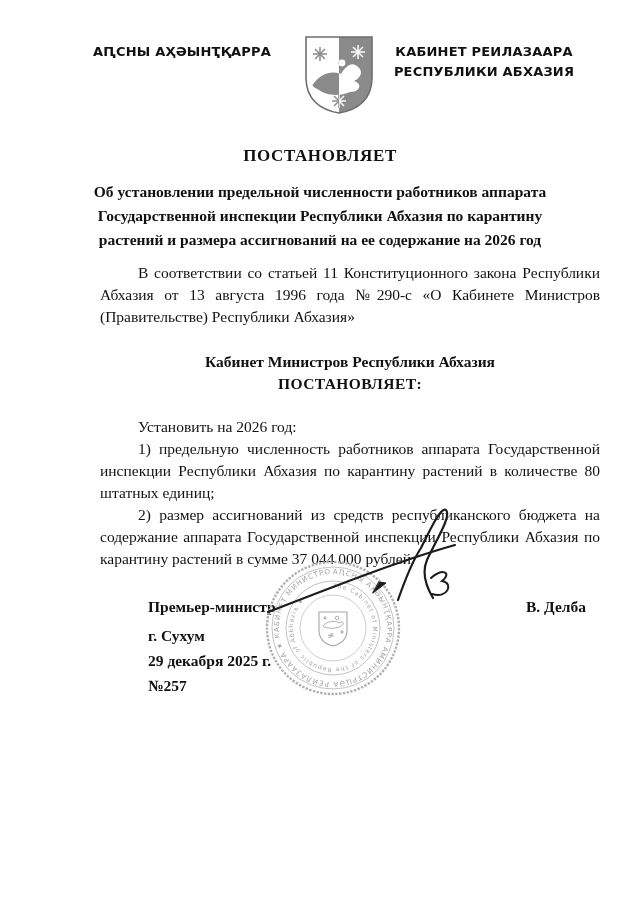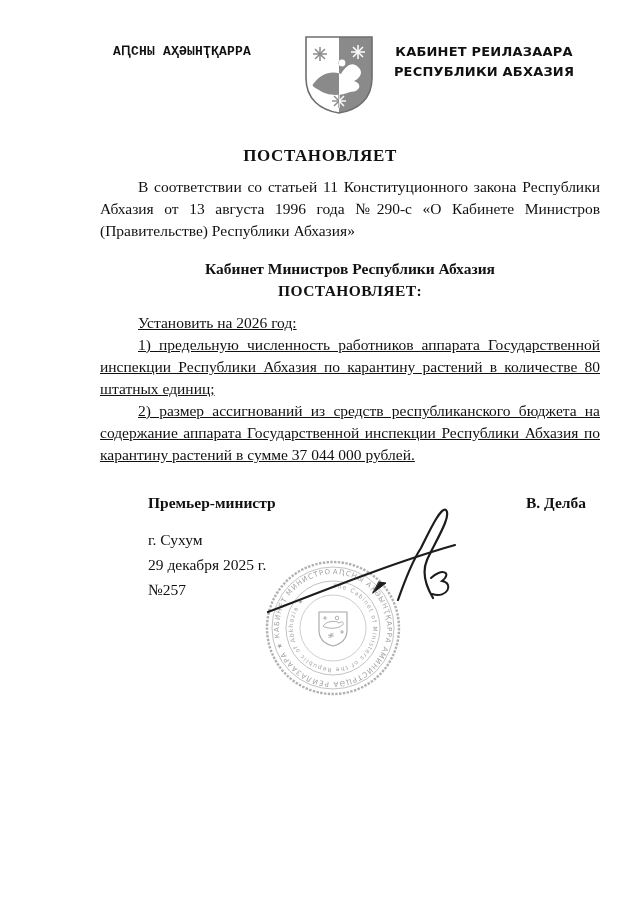--- a/index.html
+++ b/index.html
@@ -10,46 +10,46 @@
   }
   .page { position:relative; width:640px; height:905px; background:#fff; }
 
   
   .header {
     display:flex; justify-content:space-between; align-items:flex-start;
     padding:36px 50px 0 64px;
     font-family:"DejaVu Sans","Liberation Sans",sans-serif;
     font-weight:bold; font-size:13px; line-height:20px;
   }
-  .org-left  { width:236px; text-align:center; margin-top:6px; letter-spacing:0.2px;font-family:Liberation Mono, monospace; }
+  .org-left  { width:236px; text-align:center; margin-top:6px; letter-spacing:0.2px; }
   .org-right { width:212px; text-align:center; margin-top:6px; letter-spacing:0.2px; }
   .emblem-wrap { width:72px; height:82px; margin-top:-2px; }
 
   
   .doc-title {
     text-align:center; font-weight:bold; font-size:17px;
     margin-top:30px; letter-spacing:0.6px;
   }
   .doc-subject {
     width:486px; margin:14px auto 0; text-align:center; font-weight:bold;
     font-size:15.5px; line-height:24px;
   }
   .body-text { padding:0 40px 0 100px; font-size:15.5px; line-height:22px; }
   .preamble  { margin:10px 0 13px; text-align:justify; text-indent:38px; }
-  .authority { text-align:center; font-weight:bold; margin-top:16px; }
+  .authority { text-align:center; font-weight:bold; margin-top:23px; }
   .decree    { text-align:center; font-weight:bold; letter-spacing:0.4px; }
-  .resolution { margin-top:10px;text-decoration:underline; }
+  .resolution { margin-top:21px; }
   .resolution p { margin:0; text-align:justify; text-indent:38px; }
 
   
   .sig-row {
     display:flex; justify-content:space-between; margin-top:26px;
     padding-left:48px; padding-right:14px; font-weight:bold;
   }
-  .meta { margin-top:18px; padding-left:48px; }
+  .meta { margin-top:10px; padding-left:48px;font-weight:bold; }
   .meta div { margin:0 0 9px; line-height:16px; }
 
   
   .stamp-wrap { position:absolute; left:263px; top:558px; width:140px; height:140px; }
   .sign-wrap  { position:absolute; left:255px; top:498px; width:215px; height:130px; }
 </style>
 </head>
 <body>
 
 <div class="page">
@@ -113,20 +113,21 @@
     </div>
 
     <div class="org-right">
       <div>КАБИНЕТ РЕИЛАЗААРА</div>
       <div>РЕСПУБЛИКИ АБХАЗИЯ</div>
     </div>
   </div>
 
   <div class="doc-title">ПОСТАНОВЛЯЕТ</div>
 
+  <div class="doc-subject">Об установлении предельной численности работников аппарата Государственной инспекции Республики Абхазия по карантину растений и размера ассигнований на ее содержание на 2026 год</div>
 
   <div class="body-text">
     <p class="preamble">В соответствии со статьей 11 Конституционного закона Республики Абхазия от 13 августа 1996 года №290-с «О Кабинете Министров (Правительстве) Республики Абхазия»</p>
 
     <div class="authority">Кабинет Министров Республики Абхазия</div>
     <div class="decree">ПОСТАНОВЛЯЕТ:</div>
 
     <div class="resolution">
       <p>Установить на 2026 год:</p>
       <p>1) предельную численность работников аппарата Государственной инспекции Республики Абхазия по карантину растений в количестве 80 штатных единиц;</p>

